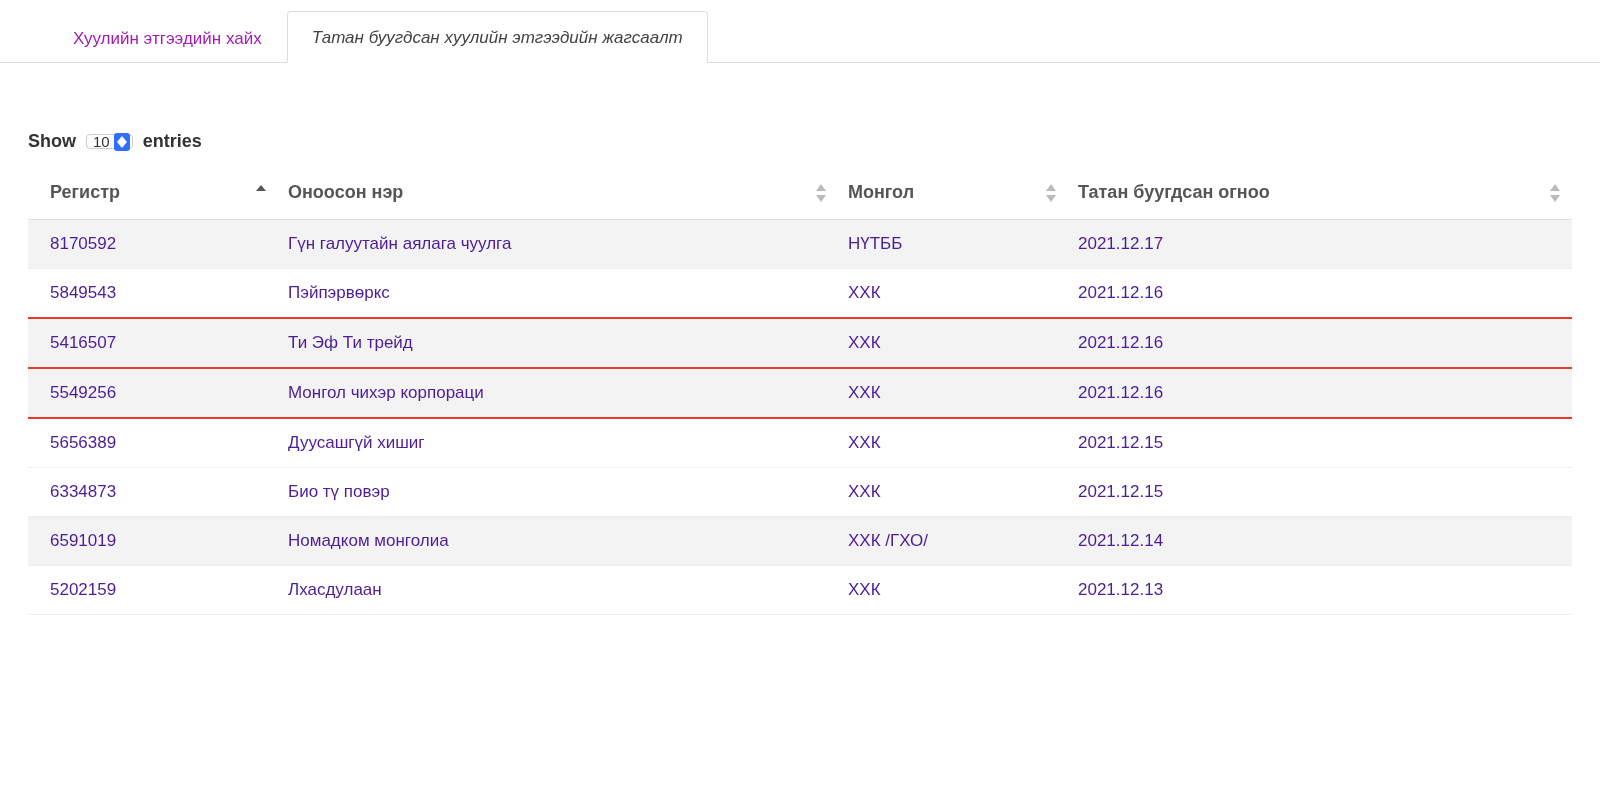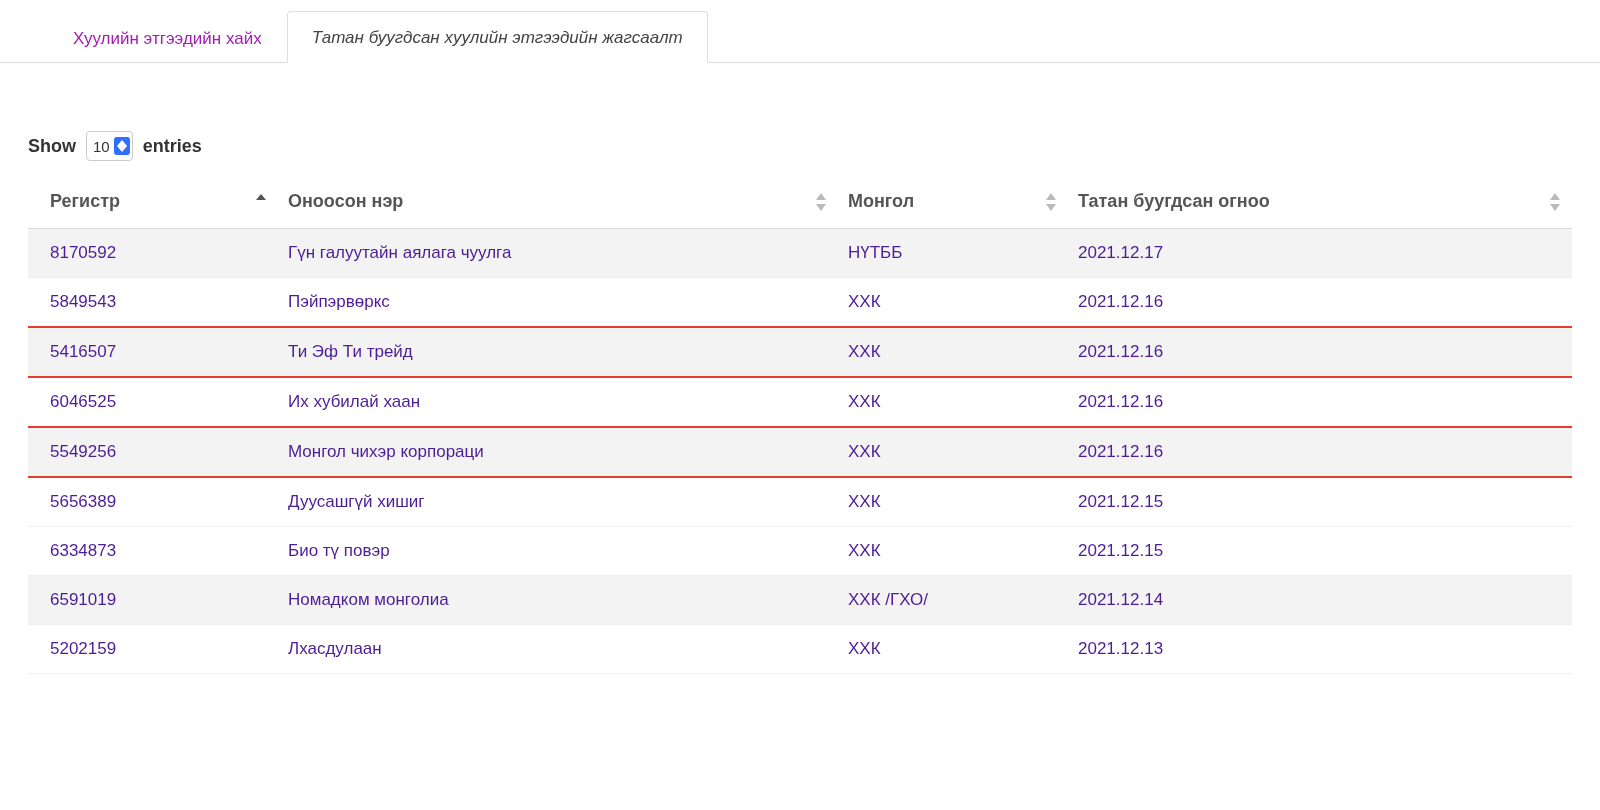--- a/index.html
+++ b/index.html
@@ -42,21 +42,21 @@
     align-items:center;
     margin-top:48px;
     font-weight:bold;
     color:#333;
   }
   .show-wrap, .search-wrap { display:flex; align-items:center; gap:10px; }
   .show-wrap label, .search-wrap label { font-size:18px; font-weight:700; }
   .select-box {
     display:inline-flex; align-items:center;
     border:1px solid #ccc; border-radius:4px;
-    height:30px; padding:0 2px 0 6px;
+    height:15px; padding:0 2px 0 6px;
     font-size:15px; font-weight:normal;
     gap:4px;
     cursor:pointer;
   }
   .select-arrows {
     background:#2f6fff;
     width:16px; height:18px;
     display:flex; flex-direction:column; align-items:center; justify-content:center;
     border-radius:3px;
     line-height:0;
@@ -178,26 +178,20 @@
           <td class="col2">Пэйпэрвөркс</td>
           <td class="col3">ХХК</td>
           <td class="col4">2021.12.16</td>
         </tr>
         <tr class="stripe highlight">
           <td class="col1">5416507</td>
           <td class="col2">Ти Эф Ти трейд</td>
           <td class="col3">ХХК</td>
           <td class="col4">2021.12.16</td>
         </tr>
-        <tr class="highlight">
-          <td class="col1">6046525</td>
-          <td class="col2">Их хубилай хаан</td>
-          <td class="col3">ХХК</td>
-          <td class="col4">2021.12.16</td>
-        </tr>
         <tr class="stripe highlight">
           <td class="col1">5549256</td>
           <td class="col2">Монгол чихэр корпораци</td>
           <td class="col3">ХХК</td>
           <td class="col4">2021.12.16</td>
         </tr>
         <tr>
           <td class="col1">5656389</td>
           <td class="col2">Дуусашгүй хишиг</td>
           <td class="col3">ХХК</td>

